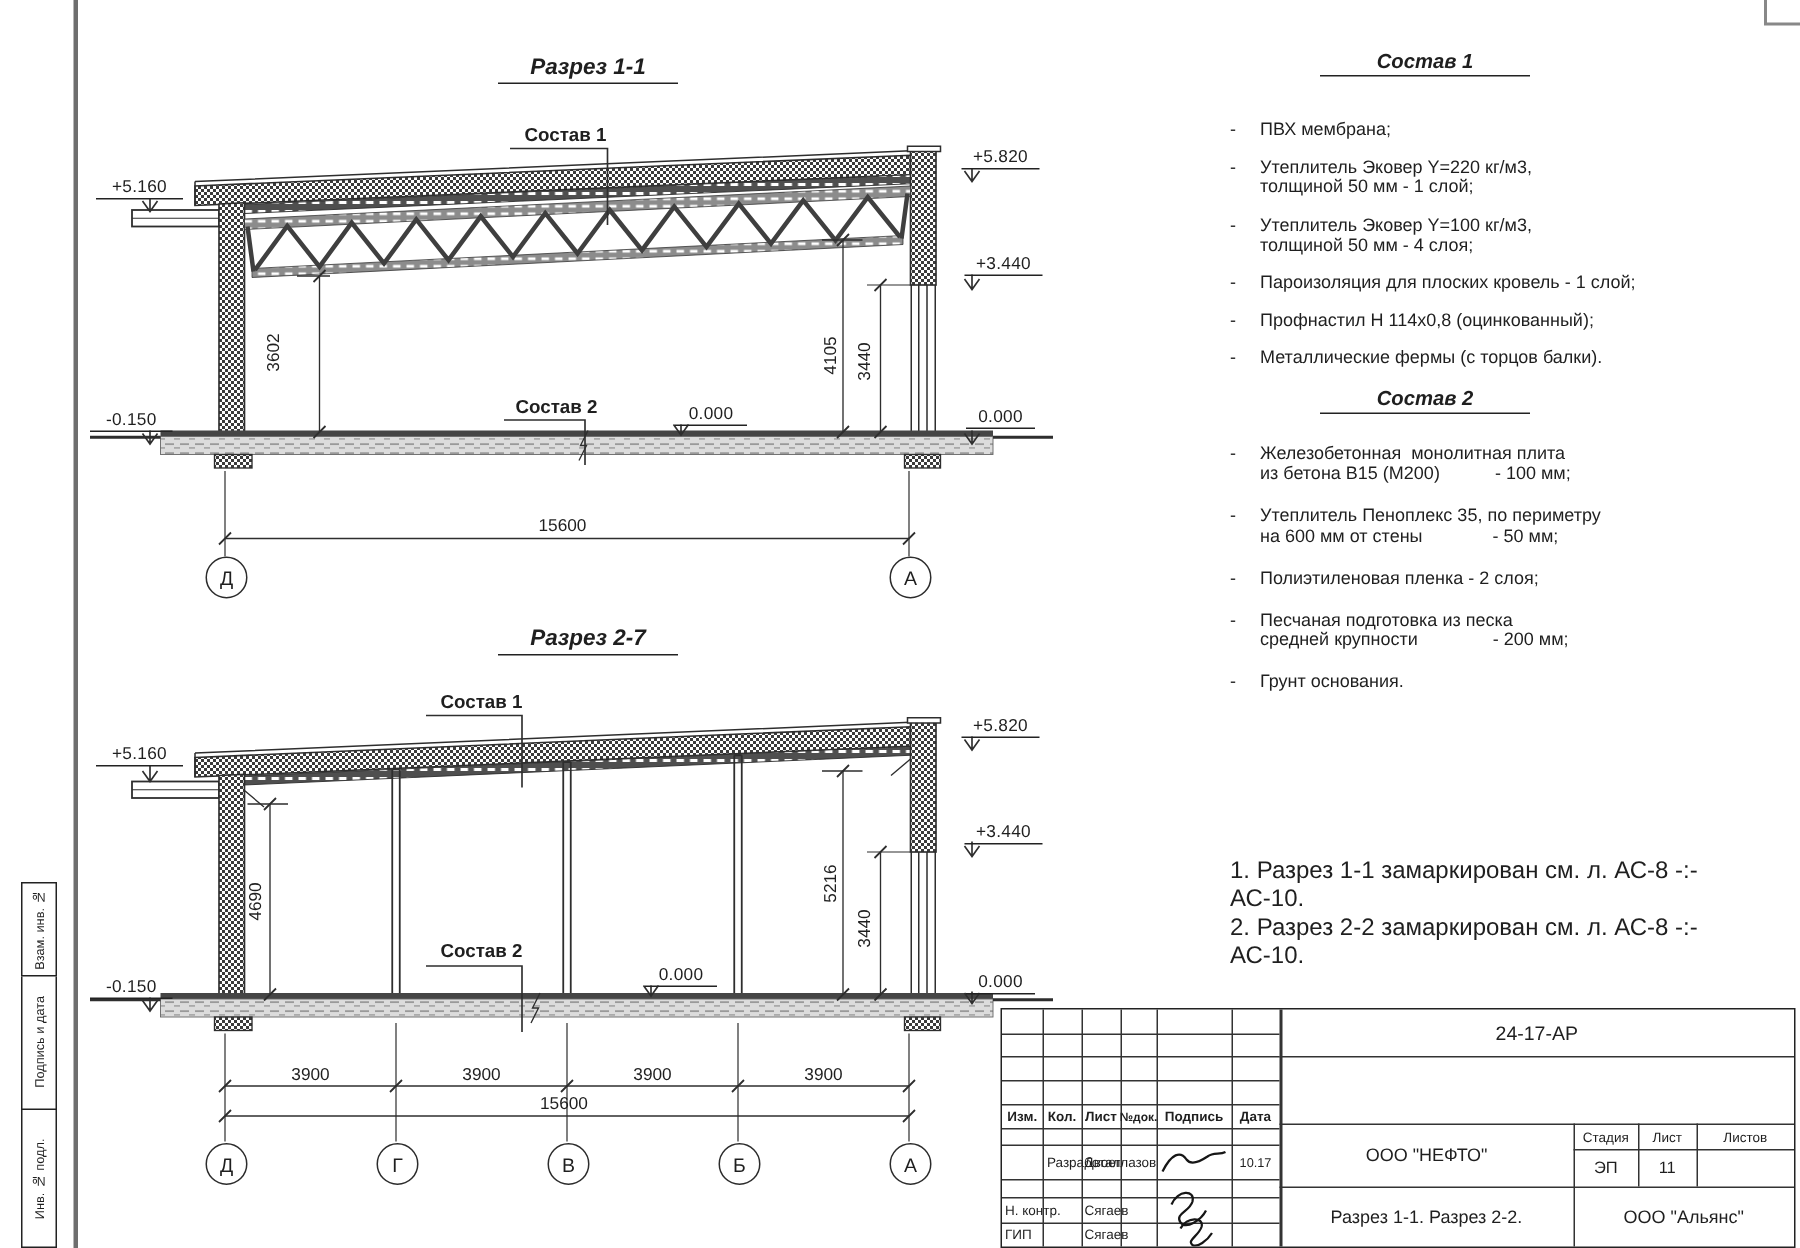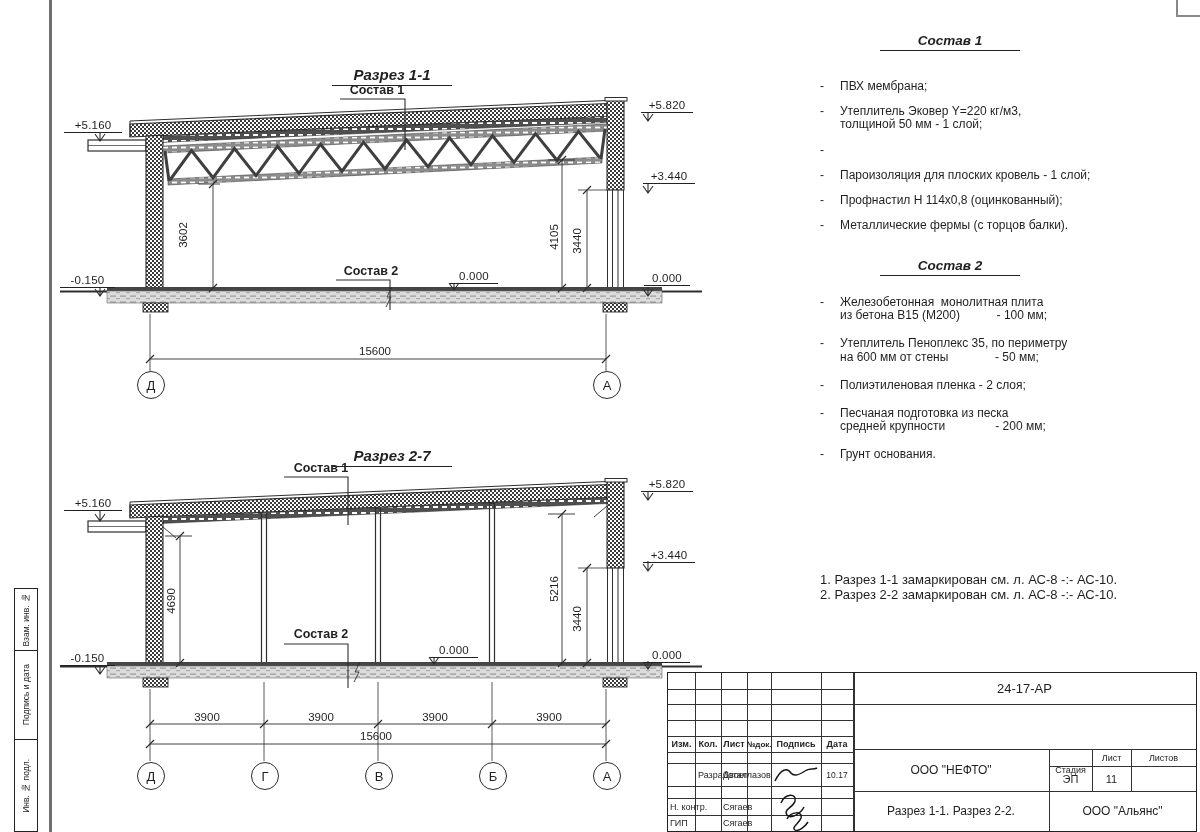--- a/index.html
+++ b/index.html
@@ -1,35 +1,35 @@
 <!DOCTYPE html>
 <html><head>
 <meta charset="utf-8">
 <style>
   html,body{margin:0;padding:0;background:#fff;}
   #sheet{position:relative;width:1200px;height:832px;background:#ffffff;overflow:hidden;
          font-family:"Liberation Sans",sans-serif;color:#1f1f1f;}
   .abs{position:absolute;}
   svg{display:block;}
   .sec-title{font-size:15px;font-weight:bold;font-style:italic;text-align:center;
-             border-bottom:1.5px solid #222;padding-bottom:2px;margin-top:30px;}
+             border-bottom:1.5px solid #222;padding-bottom:2px;}
   .callout{font-size:12.5px;font-weight:600;text-align:center;}
   .elev{font-size:11.5px;border-bottom:1.2px solid #222;text-align:center;padding-bottom:1px;letter-spacing:.2px;}
   .dim{font-size:11.5px;text-align:center;white-space:nowrap;}
   .rot{transform:rotate(-90deg);transform-origin:center center;}
   .axis{width:26px;height:26px;border:1.4px solid #2c2c2c;border-radius:50%;background:#fff;
         font-size:13px;display:flex;align-items:center;justify-content:center;}
   .spec-title{font-size:13.5px;font-weight:bold;font-style:italic;text-align:center;
               border-bottom:1.4px solid #222;padding-bottom:2px;width:max-content;margin:0 auto;}
   .spec{font-size:12px;line-height:1.1;}
   .spec-item{display:flex;margin-bottom:12px;}
   .spec2 .spec-item{margin-bottom:15px;}
   .spec-item .dash{width:20px;flex:0 0 20px;}
   .spec-text{white-space:pre-wrap;}
-  .notes{font-size:13px;line-height:1.18;}
+  .notes{font-size:16px;line-height:1.18;}
   
   .tb{border:1.8px solid #222;background:#fff;}
   .tb .cell{position:absolute;font-size:9px;display:flex;align-items:center;}
   .tb .c-center{justify-content:center;text-align:center;}
   .tb .hl{position:absolute;background:#333;height:1px;}
   .tb .vl{position:absolute;background:#333;width:1px;}
   
   .stampbox{border:1.4px solid #222;border-top:none;display:flex;align-items:center;justify-content:center;}
   .stampbox.first{border-top:1.4px solid #222;}
   .vtext{writing-mode:vertical-rl;transform:rotate(180deg);font-size:8.5px;white-space:nowrap;}
@@ -227,20 +227,22 @@
         <span class="dash">-</span>
         <span class="spec-text">ПВХ мембрана;</span>
       </div>
     <div class="spec-item">
         <span class="dash">-</span>
         <span class="spec-text">Утеплитель Эковер Y=220 кг/м3,
 толщиной 50 мм - 1 слой;</span>
       </div>
     <div class="spec-item">
         <span class="dash">-</span>
+        <span class="spec-text">Утеплитель Эковер Y=100 кг/м3,
+толщиной 50 мм - 4 слоя;</span>
       </div>
     <div class="spec-item">
         <span class="dash">-</span>
         <span class="spec-text">Пароизоляция для плоских кровель - 1 слой;</span>
       </div>
     <div class="spec-item">
         <span class="dash">-</span>
         <span class="spec-text">Профнастил Н 114х0,8 (оцинкованный);</span>
       </div>
     <div class="spec-item">
@@ -324,21 +326,21 @@
     <svg class="abs" style="left:103px;top:90px;" width="50" height="23" viewBox="0 0 50 23">
       <path d="M4,18 C10,6 16,4 20,10 C23,14 28,12 34,8 C38,5 42,7 46,5" stroke="#161616" stroke-width="1.5" fill="none"></path>
     </svg>
     <svg class="abs" style="left:103px;top:118px;" width="50" height="40" viewBox="0 0 50 40">
       <path d="M10,12 C14,2 26,2 24,10 C22,17 12,18 16,24 C20,29 30,22 33,16" stroke="#161616" stroke-width="1.5" fill="none"></path>
       <path d="M16,28 C20,20 32,20 30,27 C28,33 20,36 24,39 C27,41 34,36 37,31" stroke="#161616" stroke-width="1.5" fill="none"></path>
     </svg>
 
     <div class="cell c-center" style="left:185px;top:0;width:343px;height:31px;font-size:13px;">24-17-АР</div>
     <div class="cell c-center" style="left:185px;top:76px;width:196px;height:42px;font-size:12px;">ООО "НЕФТО"</div>
-    <div class="cell c-center" style="left:381px;top:76px;width:43px;height:17px;font-size:9px;margin-top:12px;">Стадия</div>
+    <div class="cell c-center" style="left:381px;top:76px;width:43px;height:17px;font-size:9px;">Стадия</div>
     <div class="cell c-center" style="left:424px;top:76px;width:39px;height:17px;font-size:9px;">Лист</div>
     <div class="cell c-center" style="left:463px;top:76px;width:65px;height:17px;font-size:9px;">Листов</div>
     <div class="cell c-center" style="left:381px;top:93px;width:43px;height:25px;font-size:11px;">ЭП</div>
     <div class="cell c-center" style="left:424px;top:93px;width:39px;height:25px;font-size:11px;">11</div>
     <div class="cell c-center" style="left:185px;top:118px;width:196px;height:40px;font-size:12px;">Разрез 1-1. Разрез 2-2.</div>
     <div class="cell c-center" style="left:381px;top:118px;width:147px;height:40px;font-size:12px;">ООО "Альянс"</div>
   </div>
 
 </div>
 

